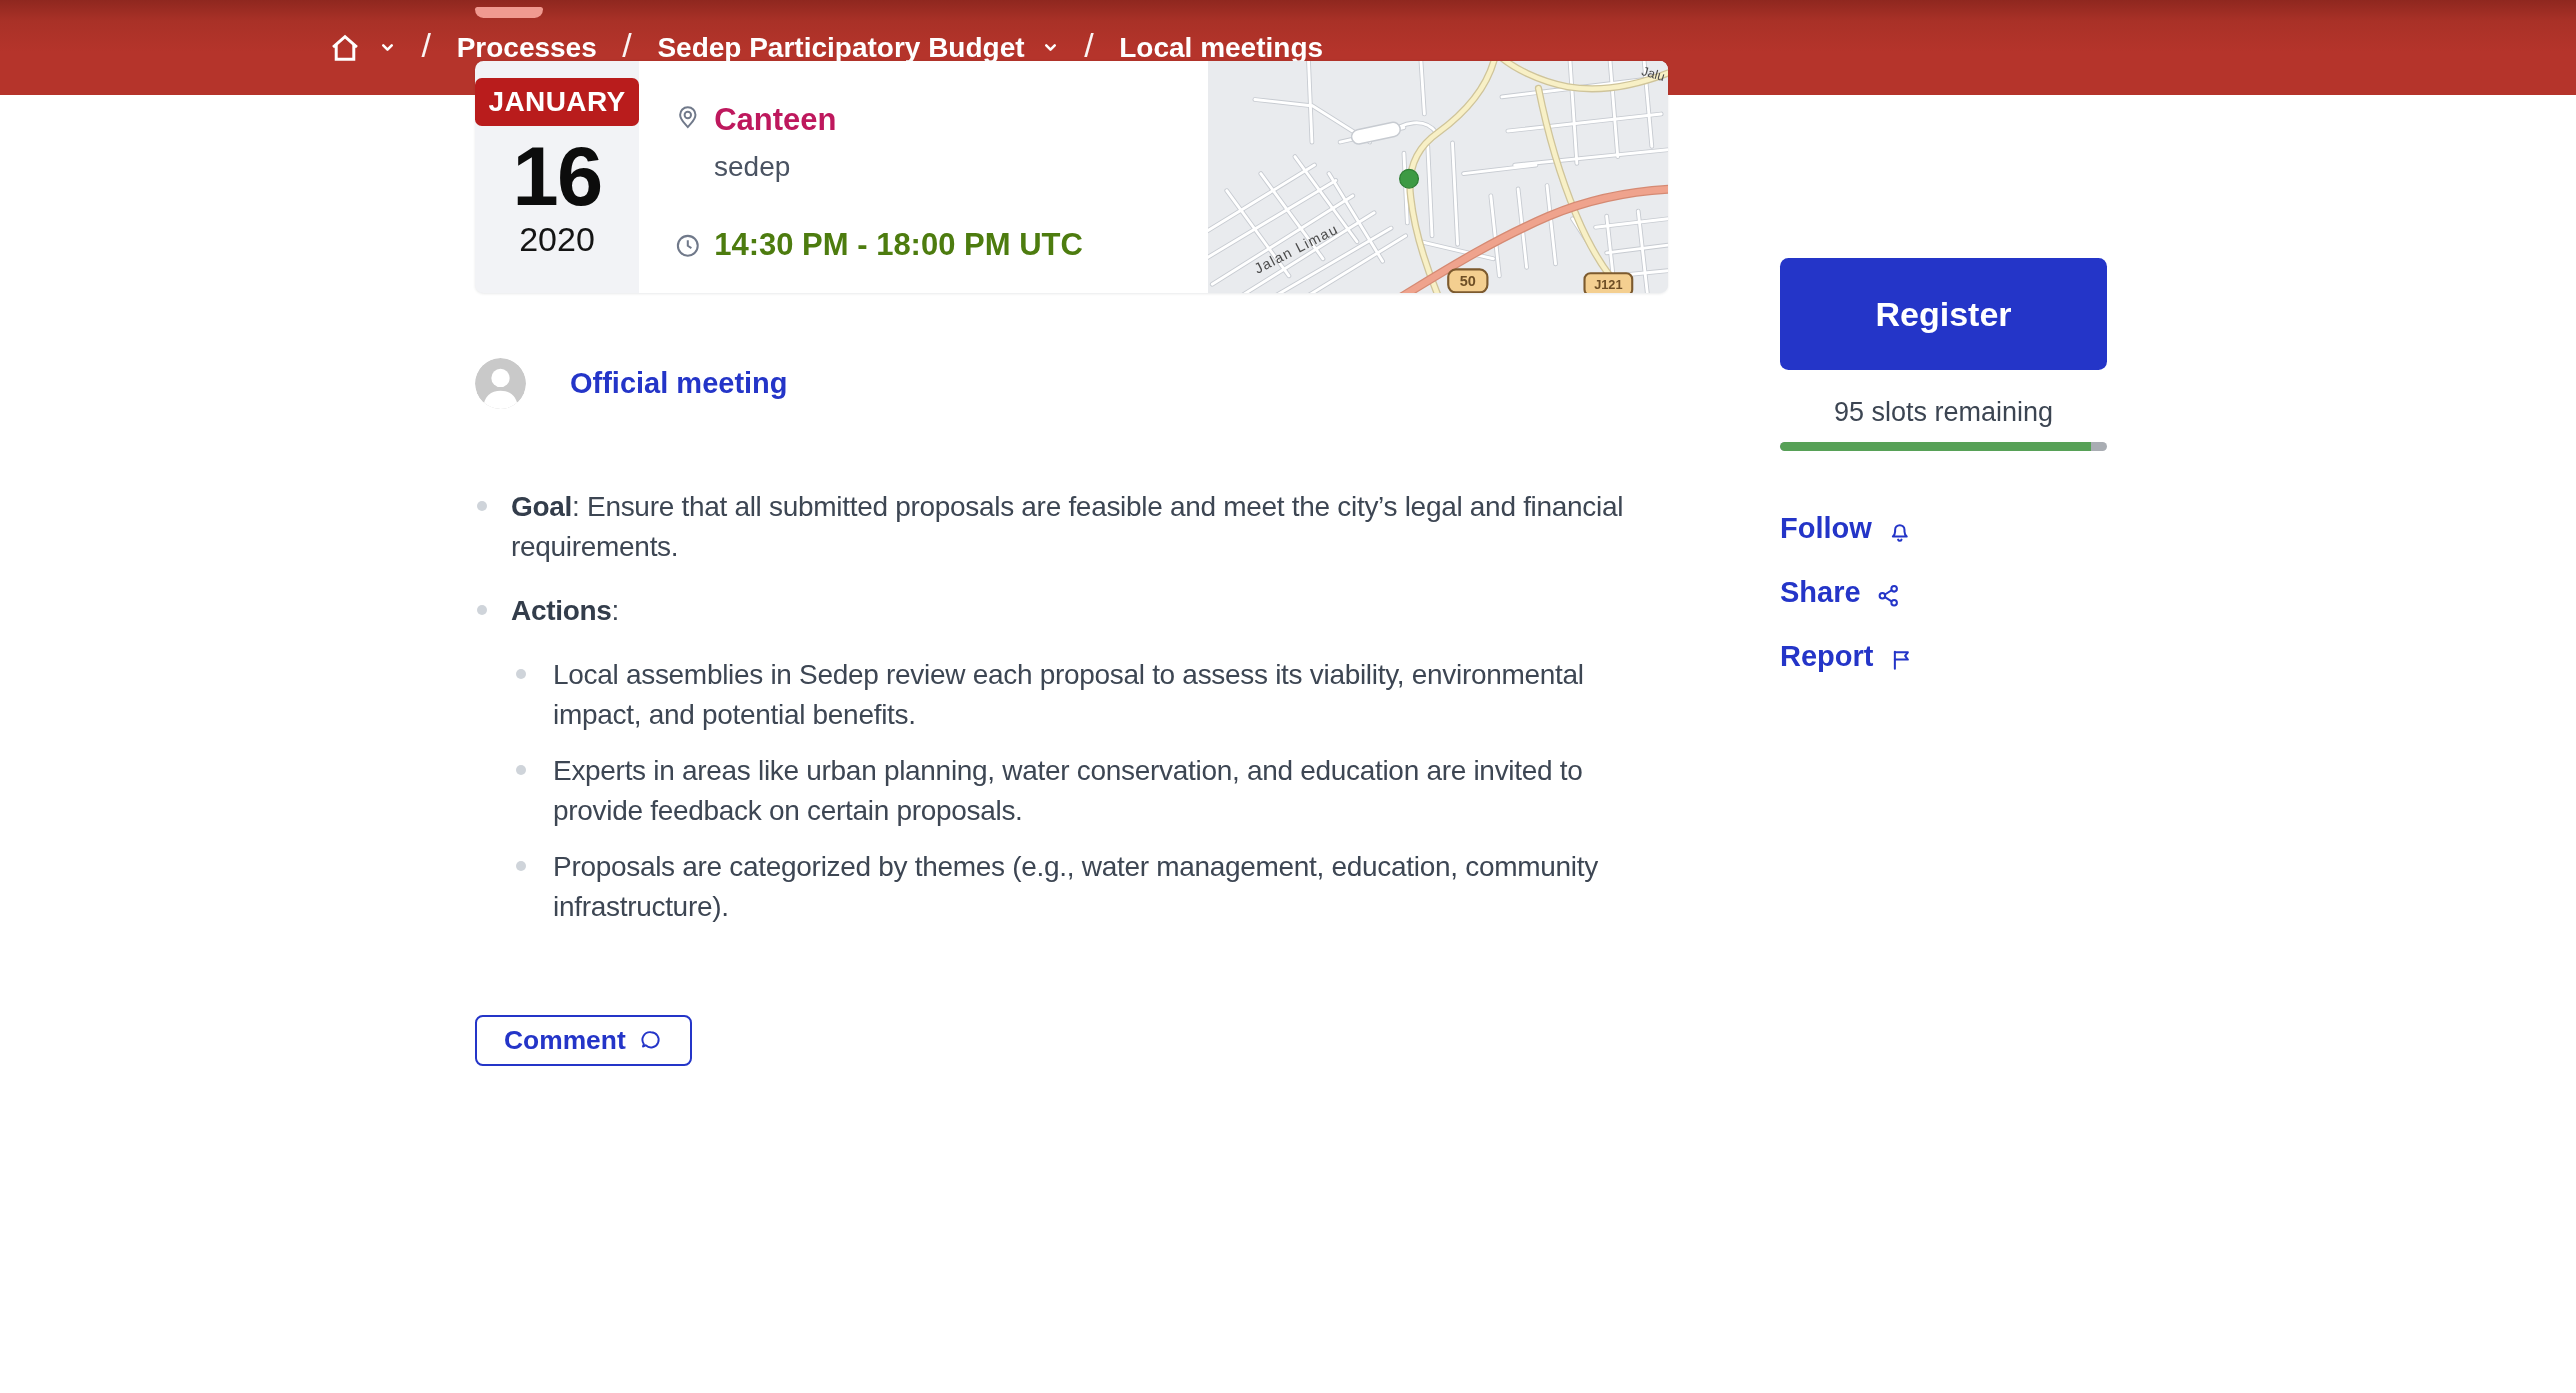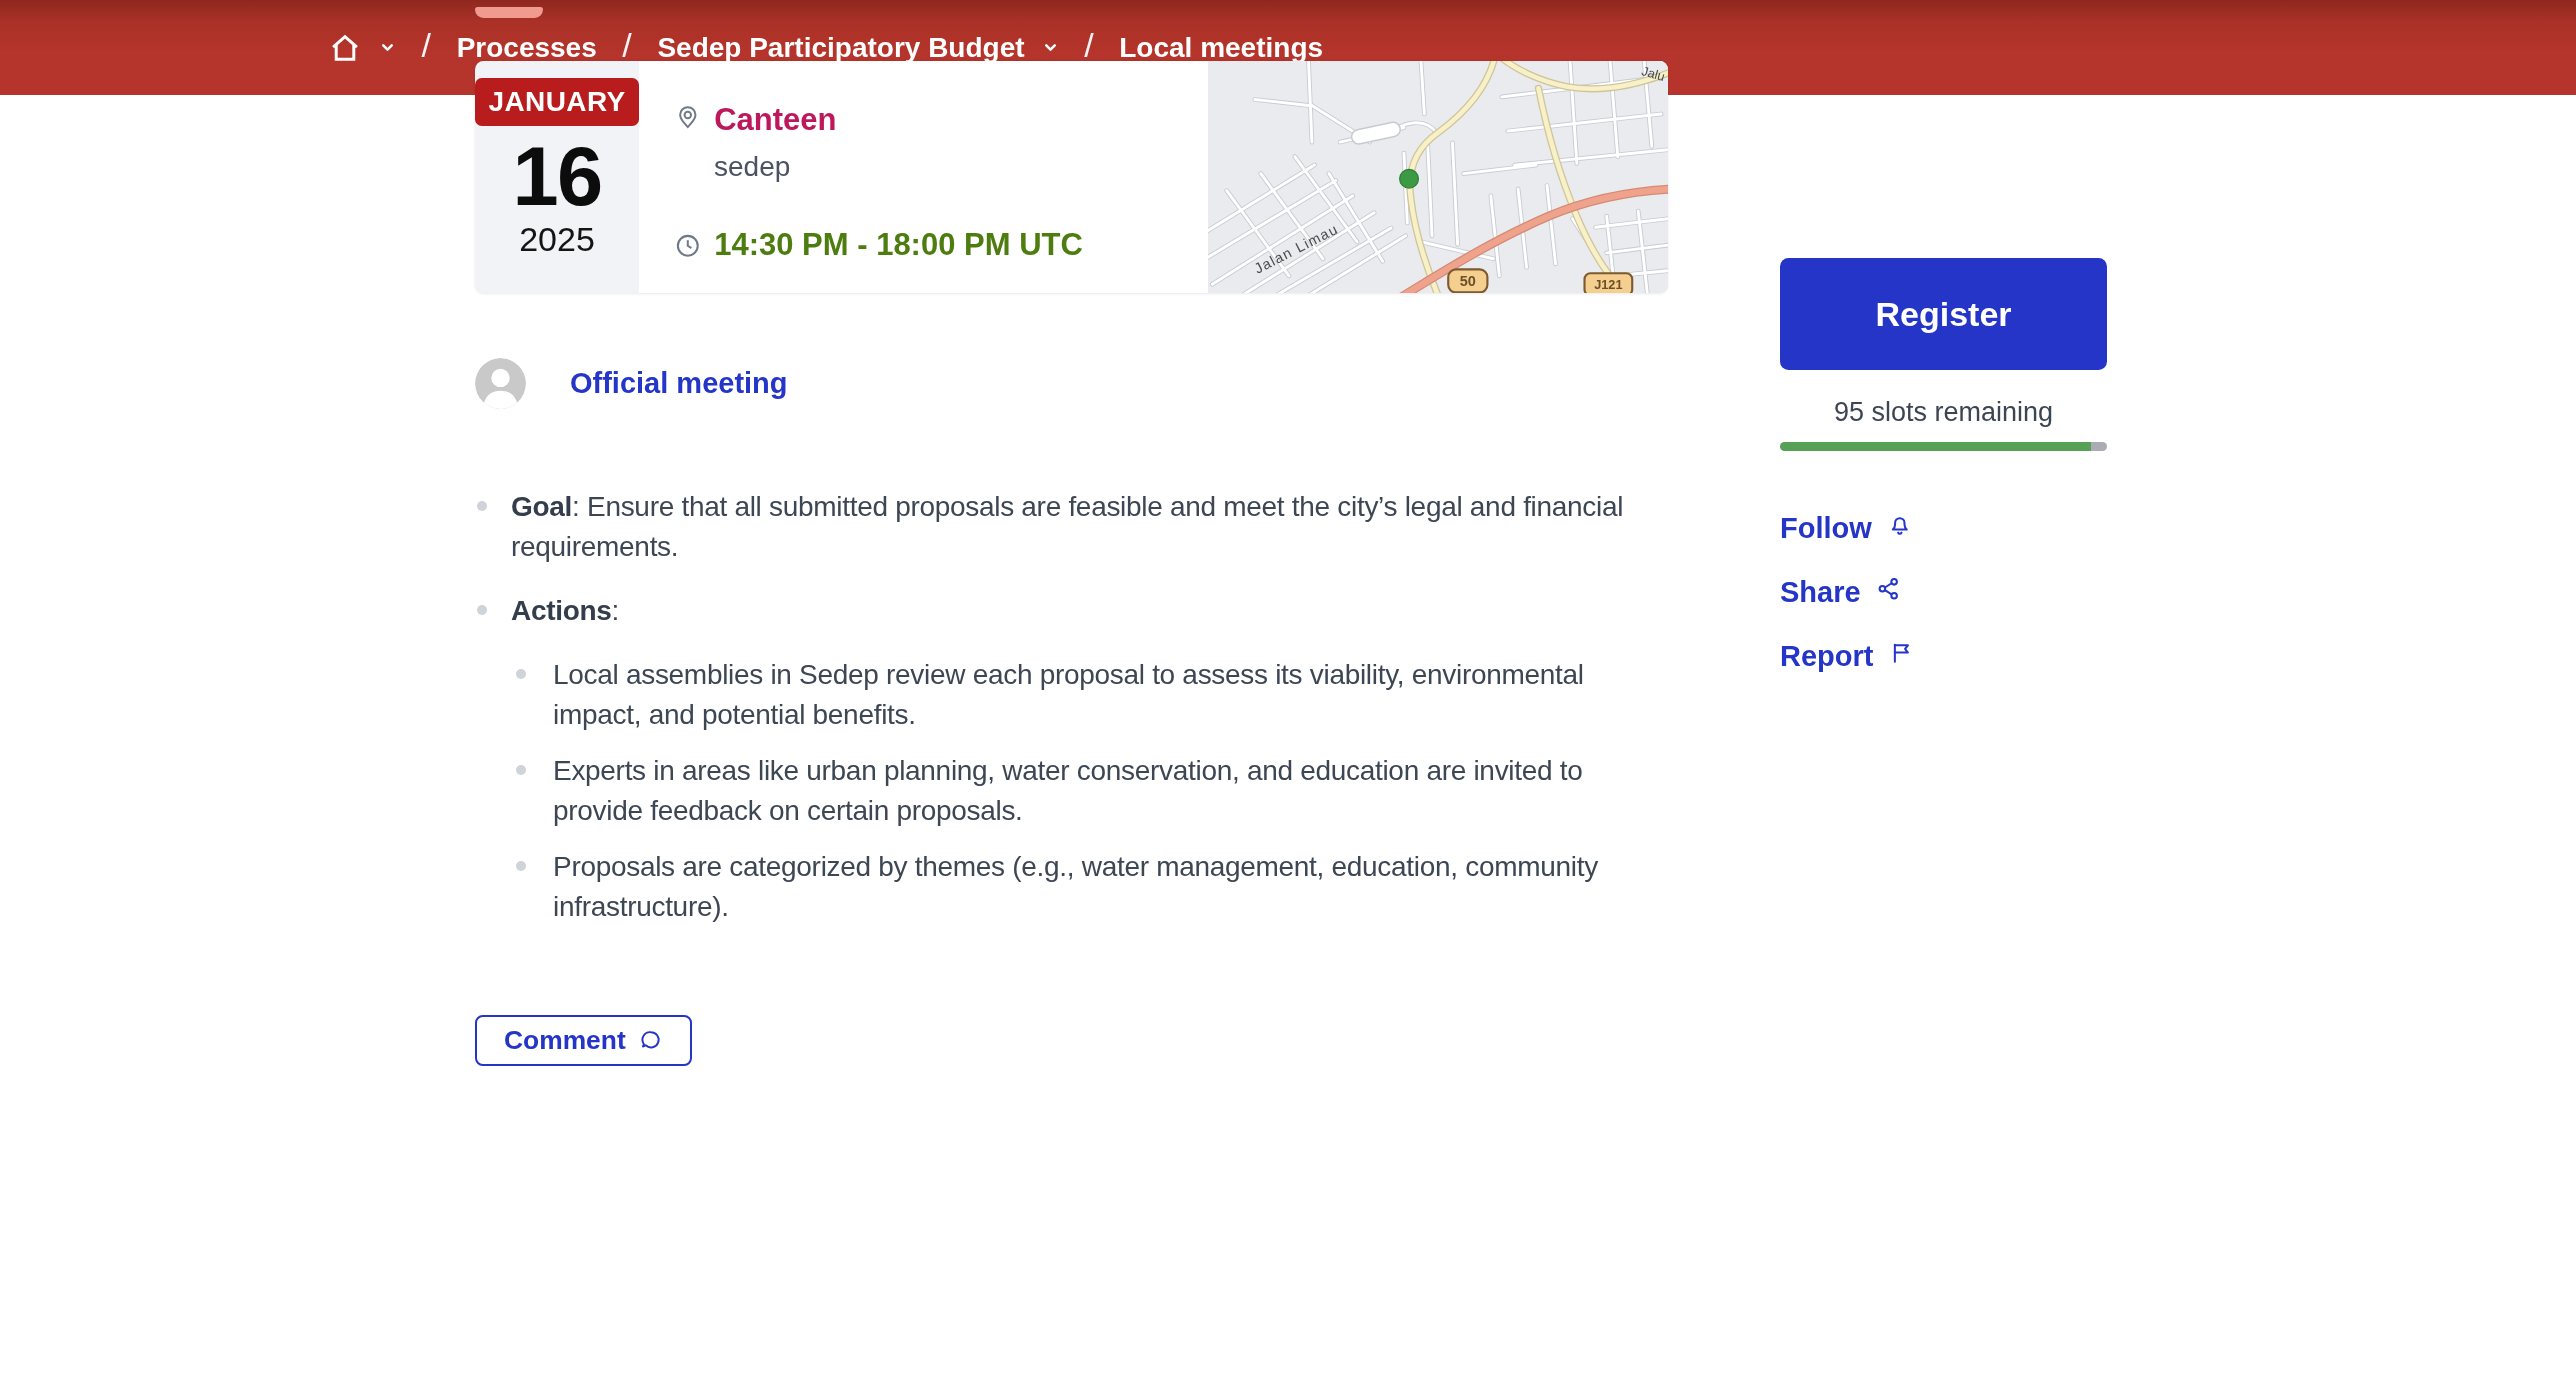--- a/index.html
+++ b/index.html
@@ -72,21 +72,21 @@
   
   .sidebar{position:absolute;left:1780px;top:258px;width:327px;}
   .register-btn{
     width:100%;height:112px;background:#2435c8;border:none;border-radius:8.5px;cursor:pointer;
     color:#fff;font-size:34px;font-weight:700;font-family:"Liberation Sans",sans-serif;
   }
   .slots-text{margin-top:27px;text-align:center;font-size:27px;color:#3c4552;}
   .progress-track{margin-top:13.6px;height:9.4px;border-radius:5.1px;background:#a9adb3;overflow:hidden;}
   .progress-fill{height:100%;background:#57a157;border-radius:5.1px 0 0 5.1px;}
   .side-links{margin-top:61px;display:flex;flex-direction:column;gap:31px;}
-  .side-link{display:flex;align-items:flex-start;gap:15.3px;cursor:pointer;}
+  .side-link{display:flex;align-items:flex-end;gap:15.3px;cursor:pointer;}
   .side-link span{font-size:29px;font-weight:700;color:#2435c8;}
   .icon-blue{color:#2435c8;display:flex;align-items:center;}
   .icon-gray{color:#70798a;display:flex;align-items:center;}
 </style>
 </head>
 <body>
 
 <header class="navbar">
   <nav class="crumbs">
     <span class="home-icon">
@@ -115,21 +115,21 @@
 </header>
 
 <main class="content">
   <div class="title-underline"></div>
 
   
   <section class="event-card">
     <div class="date-panel">
       <div class="month-badge">JANUARY</div>
       <div class="date-day">16</div>
-      <div class="date-year">2025</div>
+      <div class="date-year">2020</div>
     </div>
     <div class="info-panel">
       <div class="loc-row">
         <span class="icon-gray">
           <svg width="25.6" height="29" viewBox="0 0 24 28" fill="none" stroke="#70798a" stroke-width="1.9">
             <path d="M12 2.2c-4.3 0-7.4 3.2-7.4 7.3 0 3.1 2.1 5.9 4.5 8.5L12 21.3l2.9-3.3c2.4-2.6 4.5-5.4 4.5-8.5 0-4.1-3.1-7.3-7.4-7.3z"></path>
             <circle cx="12" cy="9.6" r="3.1"></circle>
           </svg>
         </span>
         <span class="loc-name">Canteen</span>

